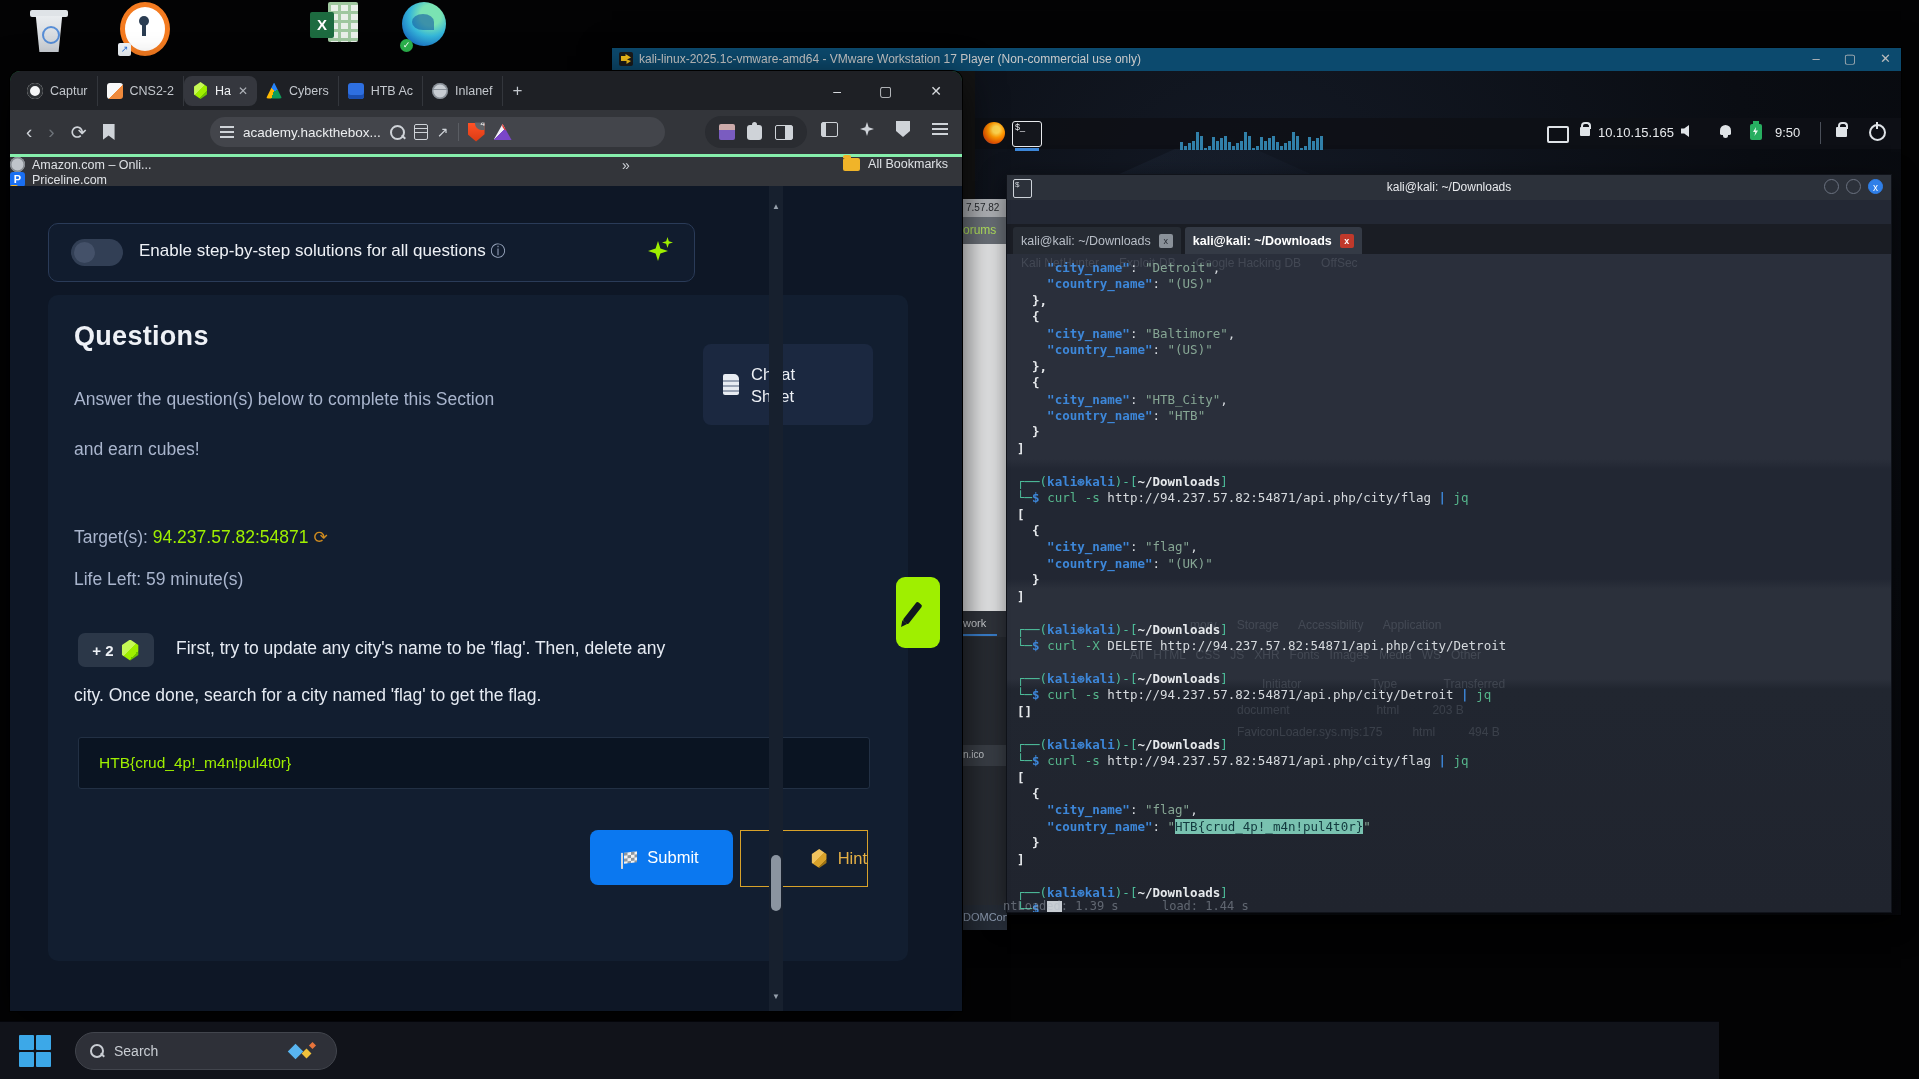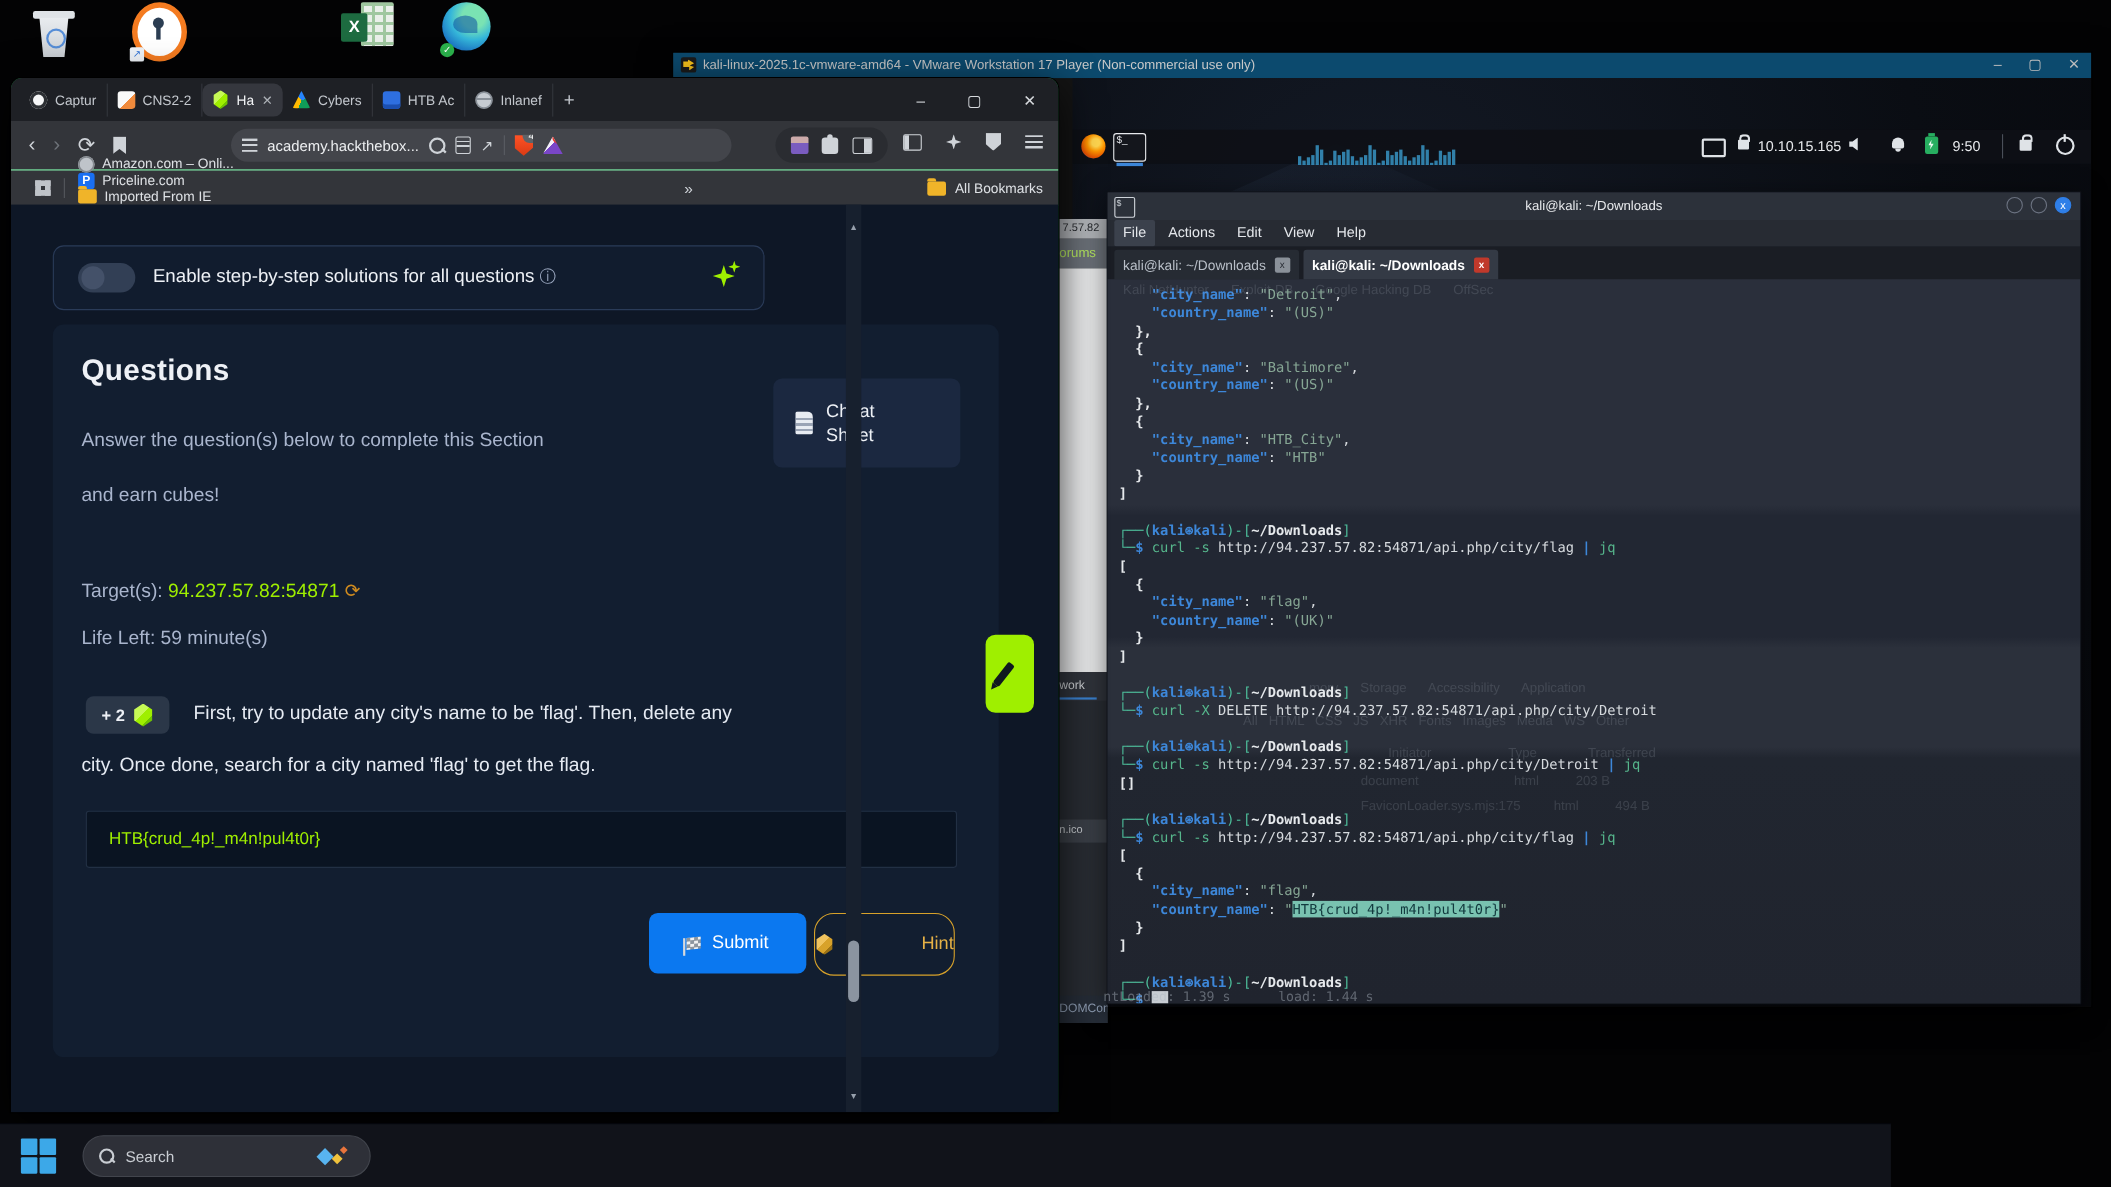--- a/index.html
+++ b/index.html
@@ -139,21 +139,21 @@
   .extgroup{position:absolute;left:695px;top:6px;width:102px;height:32px;background:#2a2c31;border-radius:16px;display:flex;align-items:center;justify-content:space-around;padding:0 8px;box-sizing:border-box;}
   .pixguy{width:16px;height:16px;background:linear-gradient(180deg,#caa 0 35%,#7a5cc0 35%);border-radius:2px;}
   .puzzle{width:15px;height:15px;background:#cfd3d8;border-radius:3px;position:relative;}
   .puzzle::after{content:"";position:absolute;left:5px;top:-3px;width:5px;height:5px;border-radius:50%;background:#cfd3d8;}
   .sidebar-ic{width:16px;height:13px;border:1.5px solid #cfd3d8;border-radius:2px;background-image:linear-gradient(90deg,transparent 9px,#cfd3d8 9px);}
   .navright{position:absolute;right:14px;top:11px;display:flex;gap:22px;align-items:center;}
   .vtabs{width:15px;height:13px;border:1.5px solid #cfd3d8;border-radius:2px;background-image:linear-gradient(90deg,#cfd3d8 4px,transparent 4px);}
   .spark{width:14px;height:14px;background:#cfd3d8;clip-path:polygon(50% 0,62% 38%,100% 50%,62% 62%,50% 100%,38% 62%,0 50%,38% 38%);}
   .shieldchk{width:14px;height:16px;background:#cfd3d8;clip-path:polygon(0 0,100% 0,100% 62%,50% 100%,0 62%);}
   .burger{width:16px;height:12px;background-image:linear-gradient(180deg,#cfd3d8 2px,transparent 2px,transparent 5px,#cfd3d8 5px,#cfd3d8 7px,transparent 7px,transparent 10px,#cfd3d8 10px);}
-  .bookbar{position:absolute;left:0;top:83px;width:100%;height:32px;background:#33353a;border-top:1px solid #86efac;display:flex;align-items:center;font-size:12.5px;color:#dee1e5;}
+  .bookbar{position:absolute;left:0;top:83px;width:100%;height:32px;background:#33353a;border-top:3px solid #86efac;display:flex;align-items:flex-start;font-size:12.5px;color:#dee1e5;flex-direction:column;}
   .bgrid{margin-left:22px;width:14px;height:14px;background-image:linear-gradient(90deg,#cfd3d8 5px,transparent 5px 9px,#cfd3d8 9px),linear-gradient(180deg,#cfd3d8 5px,transparent 5px 9px,#cfd3d8 9px);background-size:14px 14px;opacity:.9;}
   .bdiv{width:1px;height:18px;background:#55585e;margin:0 12px;}
   .bitem{display:flex;align-items:center;gap:7px;margin-right:22px;white-space:nowrap;}
   .fglobe{width:15px;height:15px;border-radius:50%;background:#bfc4ca;box-shadow:inset 0 0 0 1.5px #84898f;}
   .fpr{width:15px;height:15px;border-radius:3px;background:#1a6ff2;color:#fff;font-size:11px;font-weight:bold;line-height:15px;text-align:center;}
   .ffold{width:17px;height:13px;background:#f0b429;border-radius:2px;position:relative;}
   .ffold::before{content:"";position:absolute;left:0;top:-3px;width:8px;height:3px;background:#f0b429;border-radius:2px 2px 0 0;}
   .fgmail{color:#ea4335;font-weight:bold;font-size:13px;}
   .chevs{color:#cfd3d8;font-size:14px;position:absolute;left:612px;}
   .allbm{position:absolute;right:14px;display:flex;gap:8px;align-items:center;}
@@ -178,21 +178,21 @@
   .tgt{color:#9fef00;}
   .refresh{color:#cf8b1f;font-size:17px;}
   .life{position:absolute;left:26px;top:274px;font-size:17.5px;color:#a9b5cd;}
   .badge2{position:absolute;left:30px;top:338px;width:76px;height:34px;background:#2b3748;border-radius:7px;display:flex;align-items:center;justify-content:center;gap:7px;color:#eef1f6;font-size:15px;font-weight:bold;}
   .qtext1{position:absolute;left:128px;top:343px;font-size:17.5px;color:#e6ebf3;}
   .qtext2{position:absolute;left:26px;top:390px;font-size:17.5px;color:#e6ebf3;}
   .flaginput{position:absolute;left:30px;top:442px;width:792px;height:52px;background:#0a1422;border:1px solid #223044;border-radius:3px;display:flex;align-items:center;padding-left:20px;box-sizing:border-box;font-size:15.5px;color:#9fef00;}
   .btnrow-submit{position:absolute;left:542px;top:535px;width:143px;height:55px;background:#0b78f0;border-radius:8px;display:flex;align-items:center;justify-content:center;gap:10px;color:#fff;font-size:16.5px;}
   .checker{width:13px;height:11px;background:conic-gradient(#f2f2f2 0 25%,#8d969f 0 50%,#f2f2f2 0 75%,#8d969f 0);background-size:7px 6px;position:relative;transform:skewY(-6deg);}
   .checker::after{content:"";position:absolute;left:-3px;top:0;width:2px;height:16px;background:#d6d9dd;transform:skewY(6deg);}
-  .btnrow-hint{position:absolute;left:692px;top:535px;width:126px;height:55px;background:transparent;border:1.5px solid #d8a22a;border-radius:18px;display:flex;align-items:center;justify-content:space-between;gap:10px;color:#e5b146;font-size:16.5px;}
+  .btnrow-hint{position:absolute;left:692px;top:535px;width:126px;height:55px;background:transparent;border:1.5px solid #d8a22a;border-radius:0;display:flex;align-items:center;justify-content:flex-end;gap:10px;color:#e5b146;font-size:16.5px;}
   .pencilw{position:absolute;left:886px;top:391px;width:44px;height:71px;background:#9fef00;border-radius:9px;}
   .pencil{position:absolute;left:13px;top:24px;width:7px;height:24px;background:#10181f;border-radius:2px;transform:rotate(38deg);}
   .pencil::after{content:"";position:absolute;left:0;top:24px;width:0;height:0;border-left:3.5px solid transparent;border-right:3.5px solid transparent;border-top:6px solid #10181f;}
   .scrollbar{position:absolute;left:759px;top:0;width:14px;height:825px;background:#17202e;}
   .scrollbar .up,.scrollbar .dn{position:absolute;left:0;width:14px;font-size:8px;color:#97a0ac;text-align:center;}
   .scrollbar .thumb{position:absolute;left:2px;top:669px;width:10px;height:56px;background:#8b94a0;border-radius:5px;}
   
   #taskbar{left:0;top:1021px;width:1719px;height:58px;background:#11131a;border-top:1px solid #04050a;}
   .startbtn{position:absolute;left:18px;top:12px;width:34px;height:34px;display:grid;grid-template-columns:15px 15px;grid-gap:2px;padding:1px;box-sizing:border-box;}
   .startbtn i{background:#3ca8e8;border-radius:1px;height:15px;}
@@ -320,27 +320,20 @@
     <div id="terminal" class="abs">
       <div class="t-titlebar">
         <span class="t-tico">$</span>
         <span class="t-title">kali@kali: ~/Downloads</span>
         <span class="t-circles">
           <i></i>
           <i></i>
           <i class="close">x</i>
         </span>
       </div>
-      <div class="t-menu" id="t-menu">
-          <span class="first">File</span>
-          <span>Actions</span>
-          <span>Edit</span>
-          <span>View</span>
-          <span>Help</span>
-        </div>
       <div class="t-tabbar" id="t-tabbar">
           <div class="t-tab inactive">
             <span>kali@kali: ~/Downloads</span>
             <span class="x">x</span>
           </div>
           <div class="t-tab active">
             <span>kali@kali: ~/Downloads</span>
             <span class="x">x</span>
           </div>
         </div>

